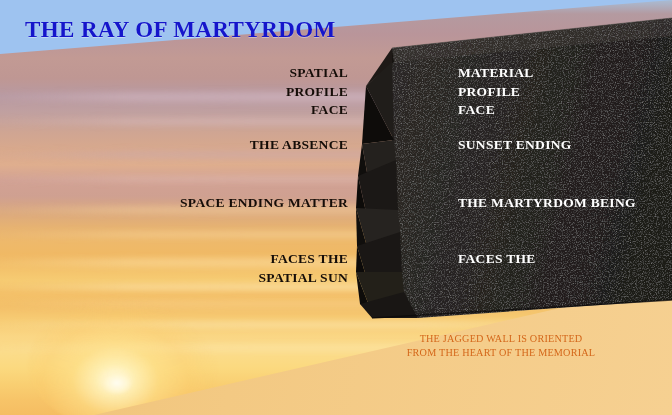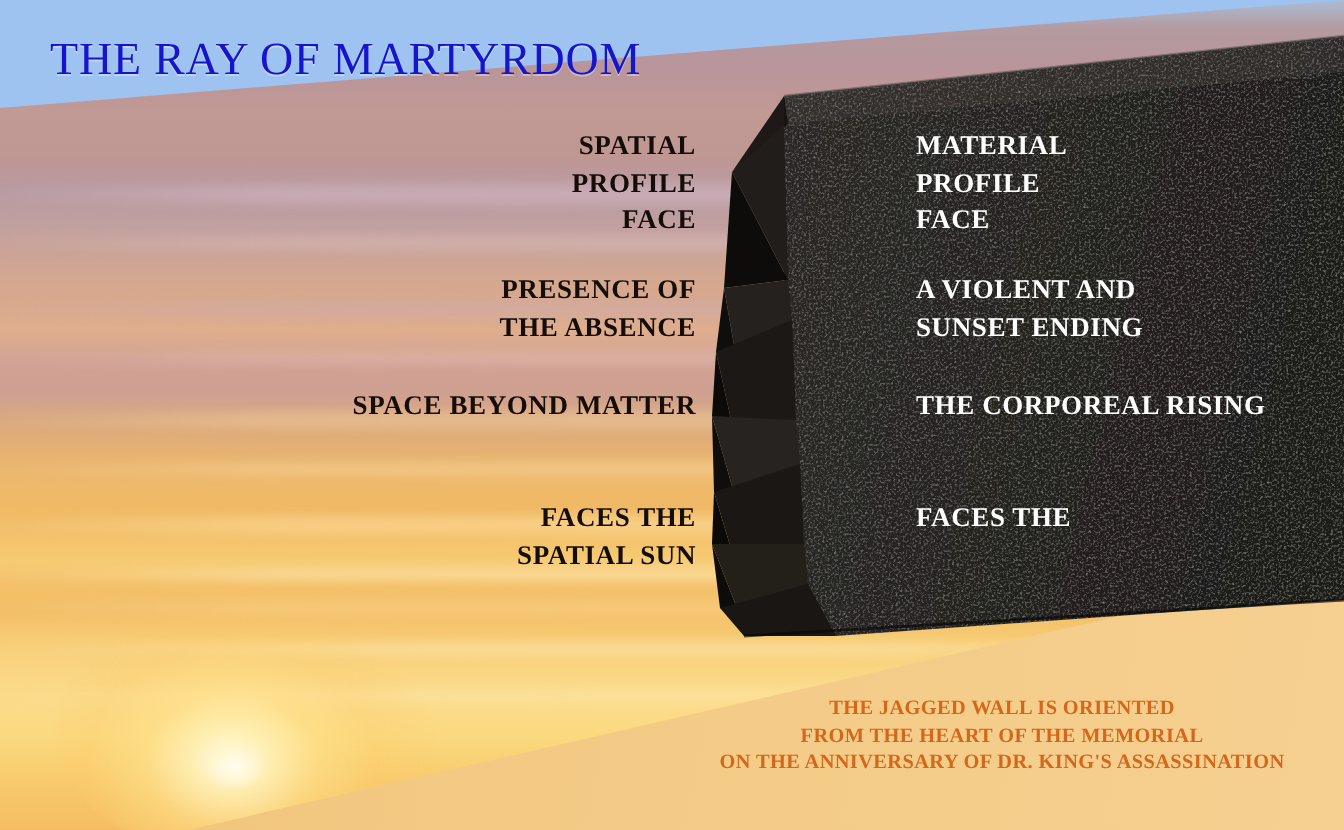--- a/index.html
+++ b/index.html
@@ -125,21 +125,21 @@
     pointer-events: none;
   }
   .wall svg { display: block; }
 
   
   .title {
     position: absolute;
     left: 25px;
     top: 17px;
     font-size: 23px;
-    font-weight: normal;
+    font-weight: bold;
     letter-spacing: 0.4px;
     color: #1515cb;
     text-shadow: 0 1px 0 rgba(255,255,255,0.35);
     white-space: nowrap;
   }
 
   .col-left {
     position: absolute;
     left: 110px;
     width: 238px;
@@ -161,25 +161,25 @@
     line-height: 18.5px;
     letter-spacing: 0.3px;
   }
   .blk { position: absolute; width: 100%; }
   .blk div { white-space: nowrap; }
   .col-left .blk { right: 0; }
 
   .caption {
     position: absolute;
     left: 330px;
-    top: 348px;
+    top: 332px;
     width: 342px;
     text-align: center;
     color: #d4671a;
-    font-weight: bold;
+    font-weight: normal;
     font-size: 10.2px;
     line-height: 13.6px;
     letter-spacing: 0.2px;
   }
   .caption div { white-space: nowrap; }
 </style>
 </head>
 <body>
 
 <div id="stage">
@@ -266,49 +266,46 @@
 
   <div class="title">THE RAY OF MARTYRDOM</div>
 
   <div class="col-left">
     <div class="blk" style="top:64px">
       <div>SPATIAL</div>
       <div>PROFILE</div>
       <div>FACE</div>
     </div>
     <div class="blk" style="top:136px">
-      <div>PRESENCE OF</div>
       <div>THE ABSENCE</div>
     </div>
     <div class="blk" style="top:194px">
-      <div>SPACE BEYOND MATTER</div>
+      <div>SPACE ENDING MATTER</div>
     </div>
     <div class="blk" style="top:250px">
       <div>FACES THE</div>
       <div>SPATIAL SUN</div>
     </div>
   </div>
 
   <div class="col-right">
     <div class="blk" style="top:64px">
       <div>MATERIAL</div>
       <div>PROFILE</div>
       <div>FACE</div>
     </div>
     <div class="blk" style="top:136px">
-      <div>A VIOLENT AND</div>
       <div>SUNSET ENDING</div>
     </div>
     <div class="blk" style="top:194px">
-      <div>THE CORPOREAL RISING</div>
+      <div>THE MARTYRDOM BEING</div>
     </div>
     <div class="blk" style="top:250px">
       <div>FACES THE</div>
     </div>
   </div>
 
   <div class="caption">
     <div>THE JAGGED WALL IS ORIENTED</div>
     <div>FROM THE HEART OF THE MEMORIAL</div>
-    <div>ON THE ANNIVERSARY OF DR. KING'S ASSASSINATION</div>
   </div>
 
 </div>
 
 </body></html>

